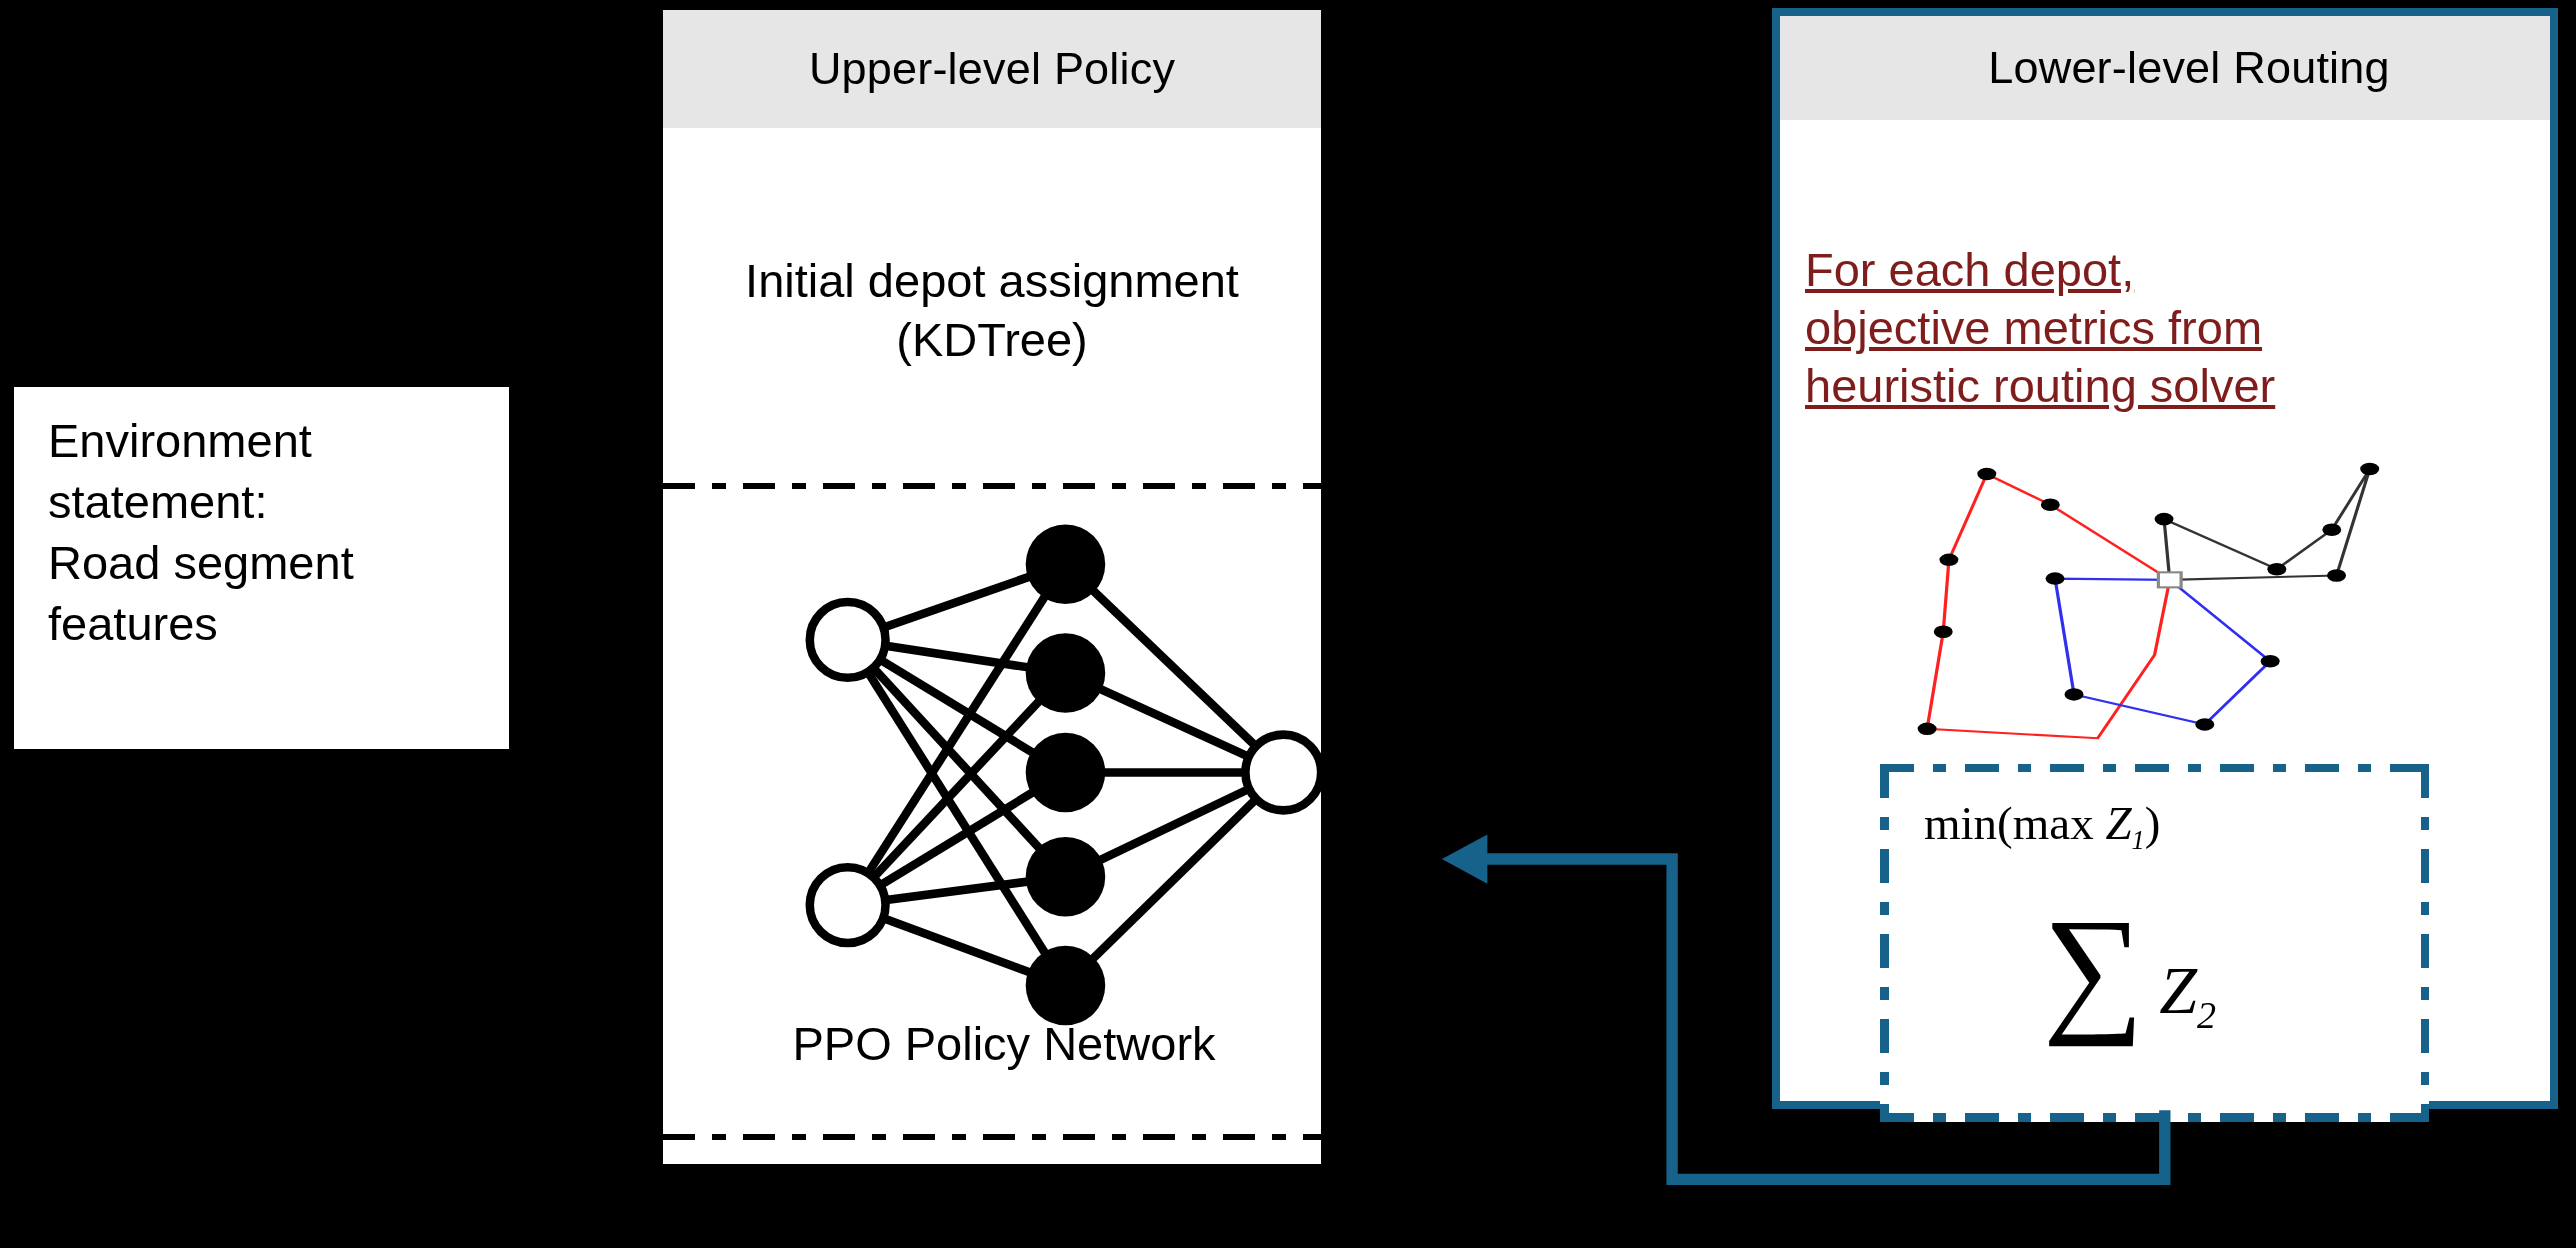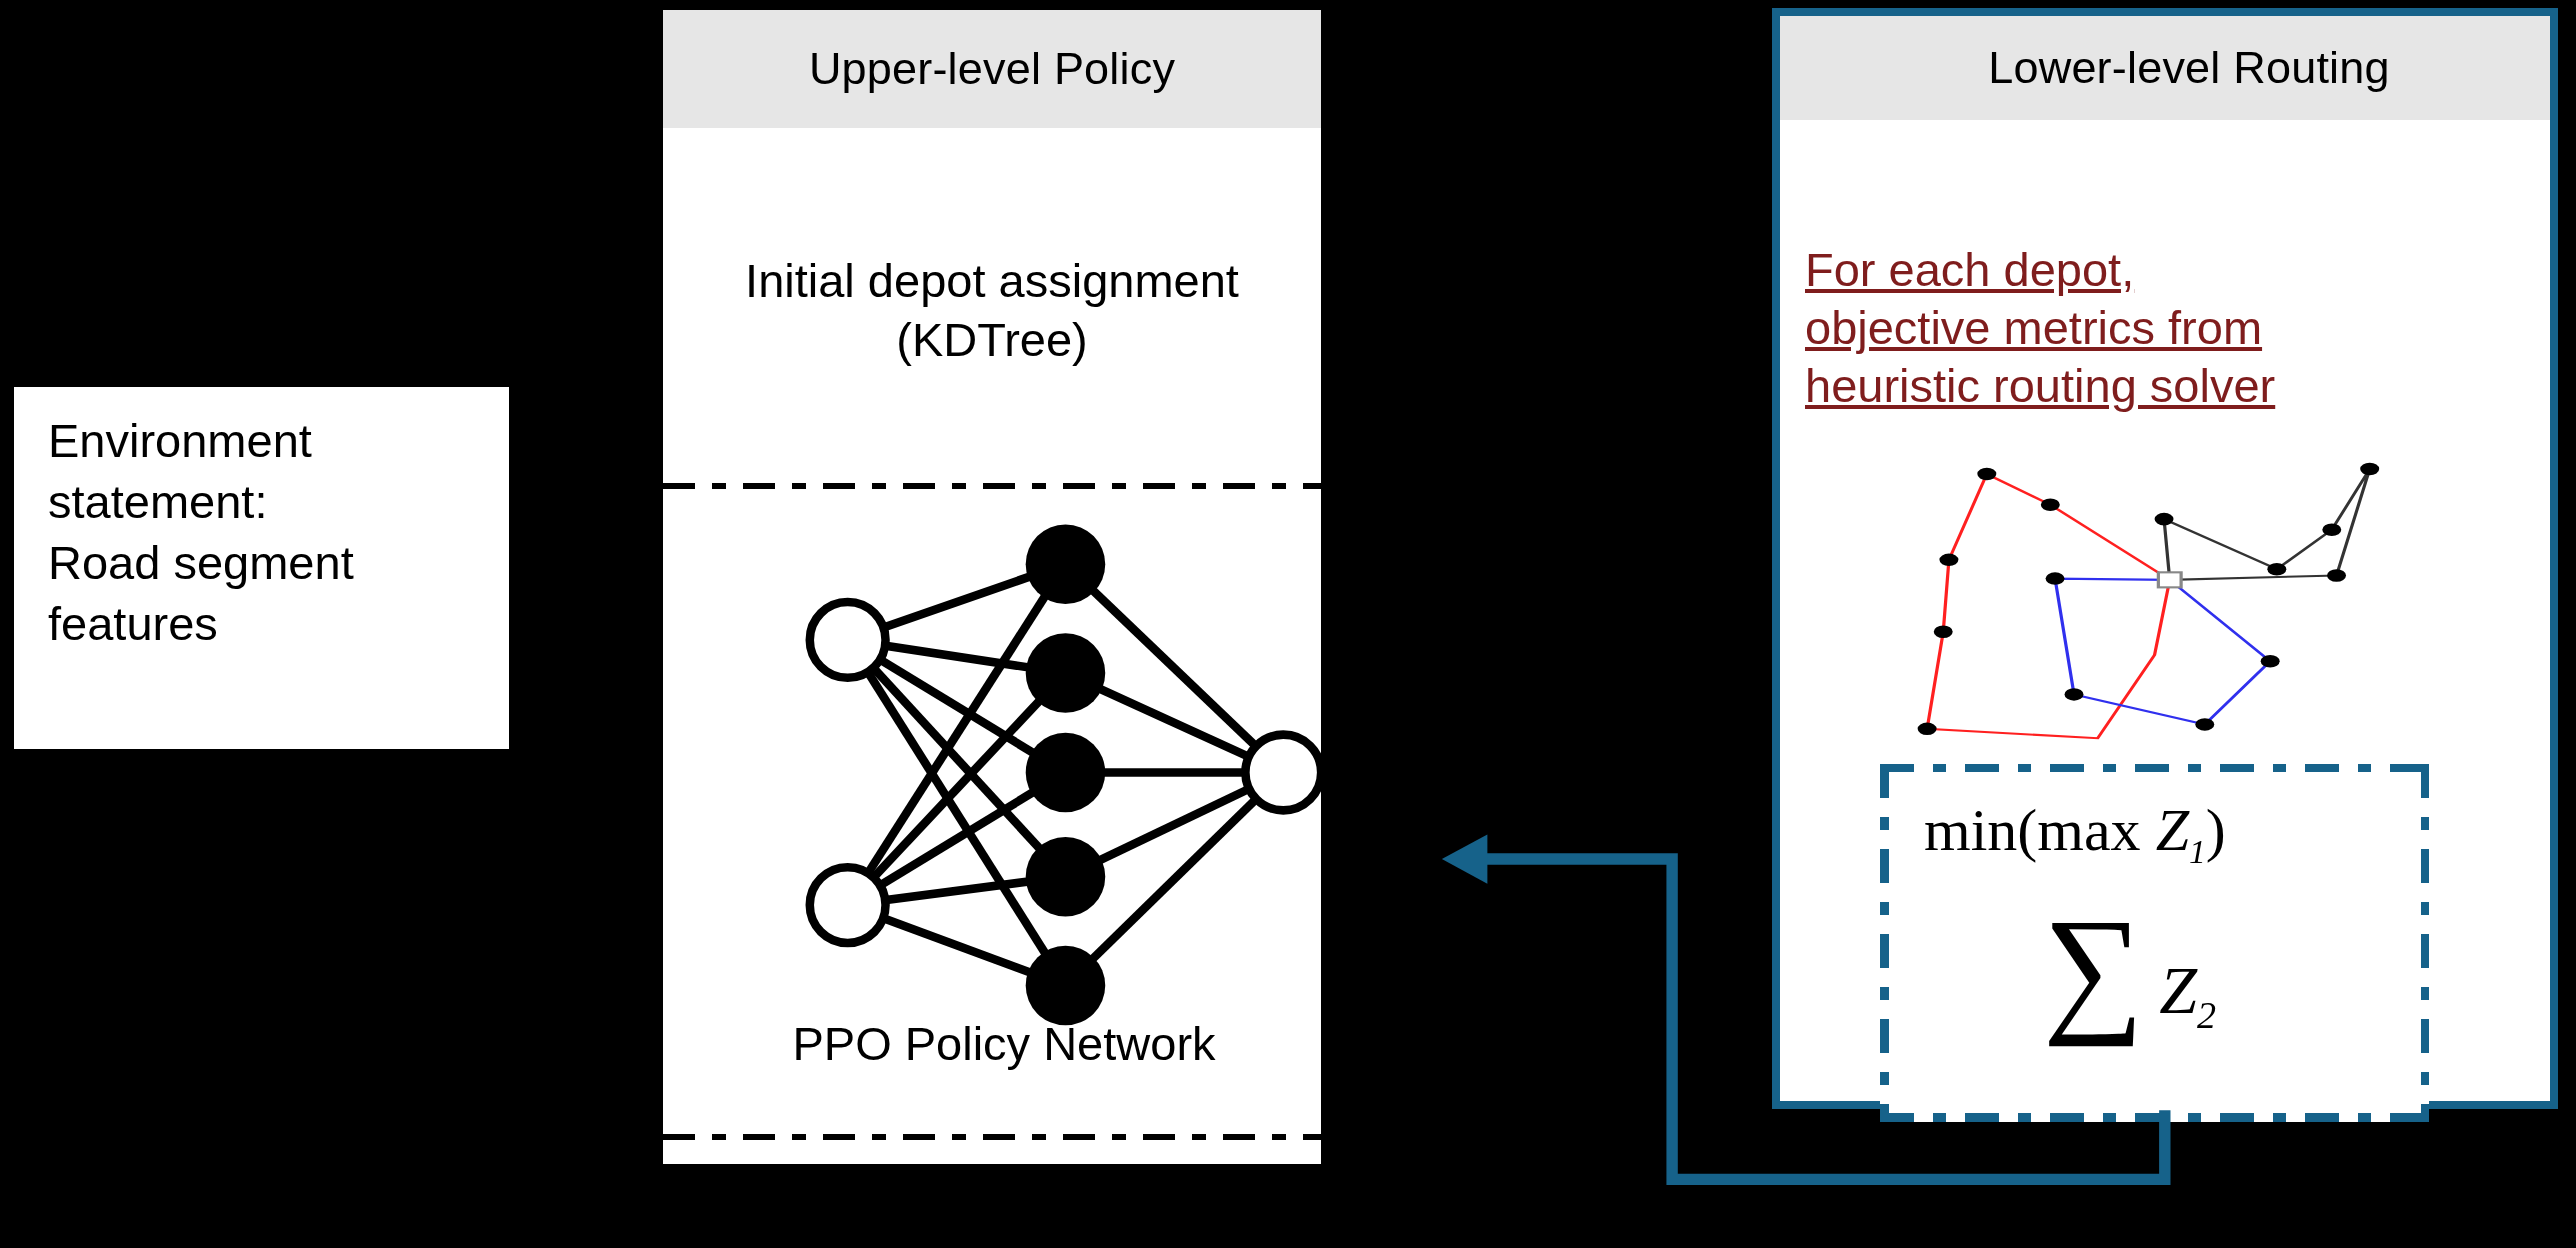--- a/index.html
+++ b/index.html
@@ -85,21 +85,21 @@
       #16628a 0 34px,transparent 34px 53px,#16628a 53px 66px,transparent 66px 85px);
   }
   #objective-box .dd-l{left:0;}
   #objective-box .dd-r{right:0;}
 
   .math{
     font-family:"Liberation Serif", "DejaVu Serif", serif;
     color:#000;
   }
   #obj-line1{
-    position:absolute;left:44px;top:32px;font-size:60px;white-space:nowrap;
+    position:absolute;left:44px;top:32px;font-size:47px;white-space:nowrap;
   }
   #obj-line1 .mi{font-style:italic;}
   #obj-line1 sub{font-size:.56em;font-style:italic;}
   #obj-line2{
     position:absolute;left:163px;top:142px;display:flex;align-items:flex-start;
   }
   #obj-sigma{font-size:142px;line-height:.88;}
   #obj-z2{font-size:68px;font-style:italic;margin-left:15px;margin-top:45px;}
   #obj-z2 sub{font-size:.56em;}
 

